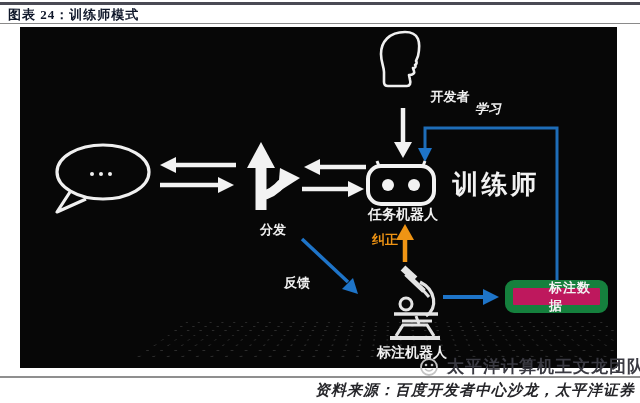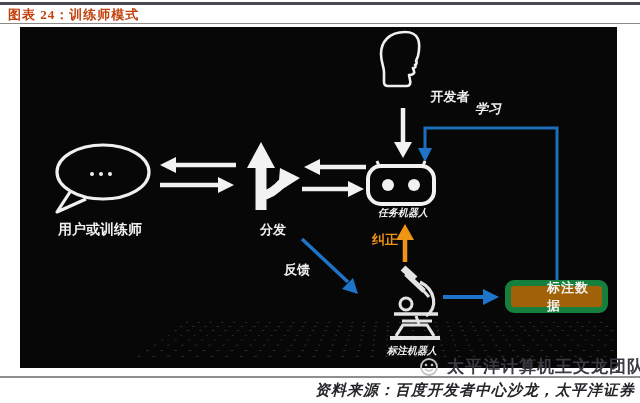--- a/index.html
+++ b/index.html
@@ -4,48 +4,48 @@
 <style>
   * { margin:0; padding:0; box-sizing:border-box; }
   body { background:#fff; }
   .page {
     position:relative; width:640px; height:403px; background:#ffffff;
     overflow:hidden; font-family:"Liberation Sans", sans-serif;
   }
   .top-rule { position:absolute; left:0; top:2px; width:640px; height:3px; background:#4a4a54; }
   .fig-title {
     position:absolute; left:8px; top:6px; font-family:"Liberation Serif", serif;
-    font-size:13px; font-weight:bold; color:#c2410c; letter-spacing:1px;
+    font-size:13px; font-weight:bold; color:#0f172a; letter-spacing:1px;
   }
   .title-rule { position:absolute; left:0; top:23px; width:640px; height:1px; background:#8a8a8a; }
 
   .panel { position:absolute; left:20px; top:27px; width:597px; height:341px; background:#070707; overflow:hidden; }
 
   .texture {
     position:absolute; left:140px; top:275px; width:470px; height:70px;
     background-image: radial-gradient(rgba(215,215,215,0.8) 1px, transparent 1.6px);
     background-size: 13px 9px;
     transform: perspective(260px) rotateX(58deg);
     opacity:0.22;
   }
 
   .abs { position:absolute; }
   .lbl { position:absolute; color:#f0f0f0; font-weight:bold; white-space:nowrap; transform:translateX(-50%); }
-  .lbl-12 { font-size:10px;font-style:italic; }
+  .lbl-12 { font-size:14px; }
   .lbl-13 { font-size:13px; }
   .lbl-14 { font-size:14px; }
   .orange-text { color:#ef9414; }
   .trainer-mode {
     position:absolute; left:440px; top:166px; width:112px; text-align:center;
     color:#f2f2f2; font-weight:bold; font-size:26px; line-height:36px; letter-spacing:3px;
   }
   .data-box {
     position:absolute; left:505px; top:280px; width:103px; height:33px;
-    border:6px solid #15803d; border-radius:9px; display:flex; align-items:center; justify-content:center;
-    color:#f2f2f2; font-weight:bold; font-size:13px; letter-spacing:1px; background:#a16207;padding-left:36px;
+    border:8px solid #15803d; border-radius:9px; display:flex; align-items:center; justify-content:center;
+    color:#f2f2f2; font-weight:bold; font-size:13px; letter-spacing:1px; background:#be185d;padding-left:36px;
   }
 
   .watermark {
     position:absolute; left:419px; top:355px; display:flex; align-items:center; gap:8px; z-index:5;
   }
   .watermark .wm-text {
     font-size:17px; font-weight:bold; color:#3a3a42; letter-spacing:1px; white-space:nowrap;
   }
   .bottom-rule { position:absolute; left:0; top:376px; width:640px; height:2px; background:#8f8f8f; }
   .source {
@@ -83,21 +83,20 @@
   </svg>
   <div class="lbl lbl-13" style="left:488px; top:100px;font-style:italic;">学习</div>
 
   <svg class="abs" style="left:50px; top:142px;" width="102" height="74" viewBox="0 0 102 74">
     <ellipse cx="53" cy="30" rx="46" ry="27" fill="none" stroke="#f0f0f0" stroke-width="3.2"></ellipse>
     <path d="M20 50 L7 70 L36 57" fill="none" stroke="#f0f0f0" stroke-width="3.2" stroke-linejoin="round"></path>
     <circle cx="42" cy="32" r="2" fill="#f0f0f0"></circle>
     <circle cx="51" cy="32" r="2" fill="#f0f0f0"></circle>
     <circle cx="60" cy="32" r="2" fill="#f0f0f0"></circle>
   </svg>
-  <div class="lbl lbl-14" style="left:100px; top:221px;">用户或训练师</div>
 
   <svg class="abs" style="left:156px; top:156px;" width="84" height="38" viewBox="0 0 84 38">
     <line x1="80" y1="9" x2="16" y2="9" stroke="#f2f2f2" stroke-width="4.5"></line>
     <polygon points="4,9 20,1 20,17" fill="#f2f2f2"></polygon>
     <line x1="4" y1="29" x2="64" y2="29" stroke="#f2f2f2" stroke-width="4.5"></line>
     <polygon points="78,29 62,21 62,37" fill="#f2f2f2"></polygon>
   </svg>
 
   <svg class="abs" style="left:244px; top:140px;" width="60" height="74" viewBox="0 0 60 74">
     <line x1="17" y1="70" x2="17" y2="24" stroke="#f2f2f2" stroke-width="11"></line>
@@ -117,29 +116,30 @@
   <svg class="abs" style="left:364px; top:158px;" width="74" height="50" viewBox="0 0 74 50">
     <line x1="15" y1="8" x2="13" y2="3" stroke="#f2f2f2" stroke-width="3"></line>
     <line x1="59" y1="8" x2="61" y2="3" stroke="#f2f2f2" stroke-width="3"></line>
     <rect x="4" y="8" width="66" height="38" rx="13" fill="none" stroke="#f2f2f2" stroke-width="4"></rect>
     <circle cx="24" cy="27" r="6" fill="#f2f2f2"></circle>
     <circle cx="50" cy="27" r="6" fill="#f2f2f2"></circle>
   </svg>
   <div class="lbl lbl-12" style="left:403px; top:206px;">任务机器人</div>
 
   <div class="trainer-mode">
+    <div>训练师</div>
   </div>
 
   <div class="lbl lbl-13 orange-text" style="left:359px; top:231px;margin-left:26px;">纠正</div>
   <svg class="abs" style="left:394px; top:222px;" width="22" height="42" viewBox="0 0 22 42">
     <line x1="11" y1="40" x2="11" y2="14" stroke="#ef9414" stroke-width="4.5"></line>
     <polygon points="11,2 2,18 20,18" fill="#ef9414"></polygon>
   </svg>
 
-  <div class="lbl lbl-13" style="left:297px; top:261px;text-align:right;">反馈</div>
+  <div class="lbl lbl-13" style="left:297px; top:274px;text-align:right;">反馈</div>
   <svg class="abs" style="left:298px; top:236px;" width="66" height="66" viewBox="0 0 66 66">
     <line x1="4" y1="3" x2="50" y2="46" stroke="#1e74c8" stroke-width="3.5"></line>
     <polygon points="60,58 44,53 55,42" fill="#1e74c8"></polygon>
   </svg>
 
   <svg class="abs" style="left:372px; top:264px;" width="78" height="80" viewBox="0 0 78 80">
     <path d="M31 4 L43 15" stroke="#e4e4e4" stroke-width="7" fill="none"></path>
     <path d="M34 10 L52 27" stroke="#e4e4e4" stroke-width="5" fill="none"></path>
     <path d="M50 25 L57 33" stroke="#e4e4e4" stroke-width="3" fill="none"></path>
     <path d="M48 18 C64 26 66 44 54 52" stroke="#e4e4e4" stroke-width="3.2" fill="none"></path>

